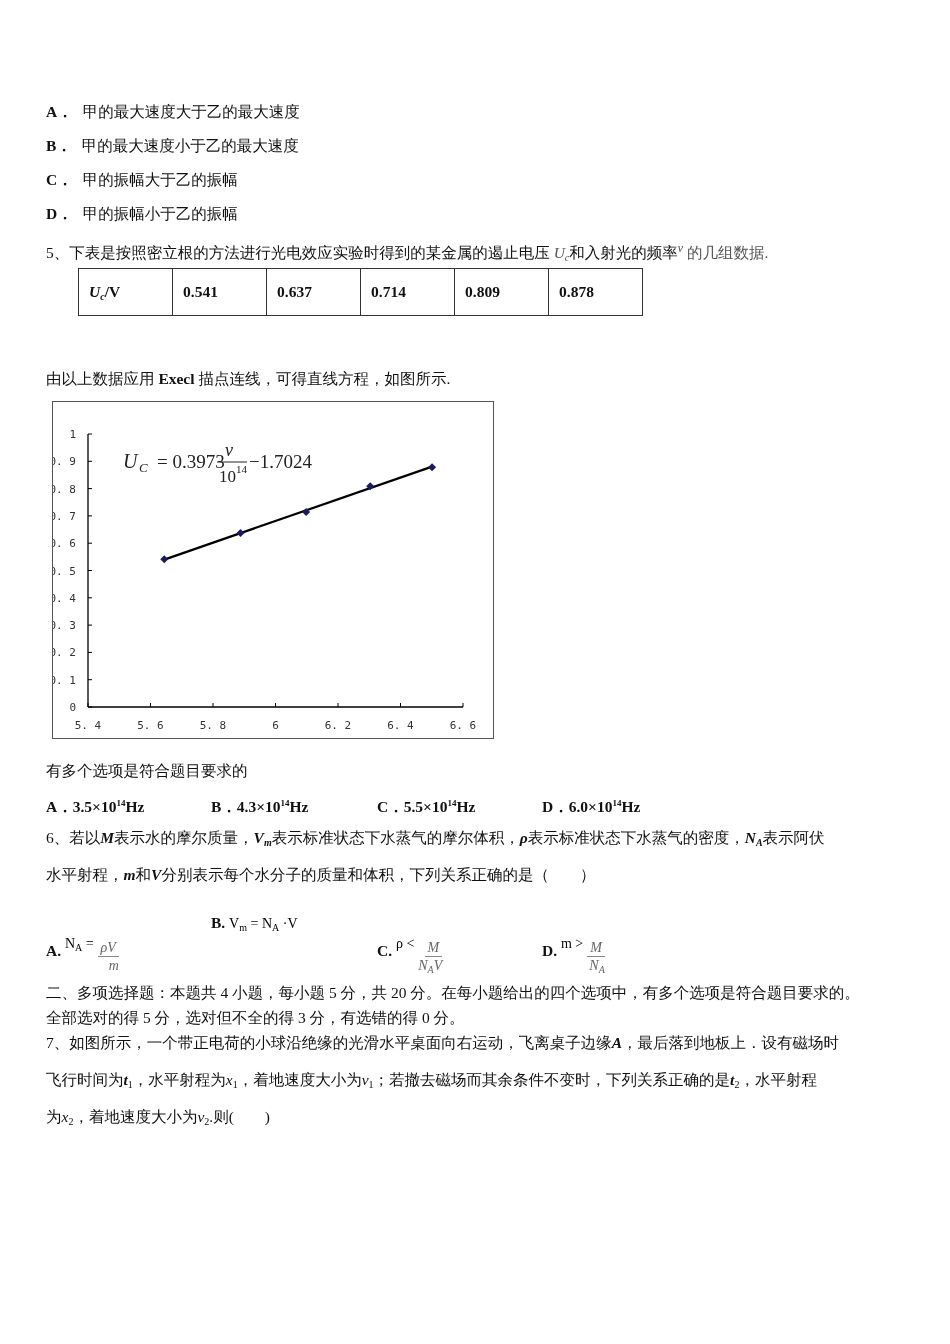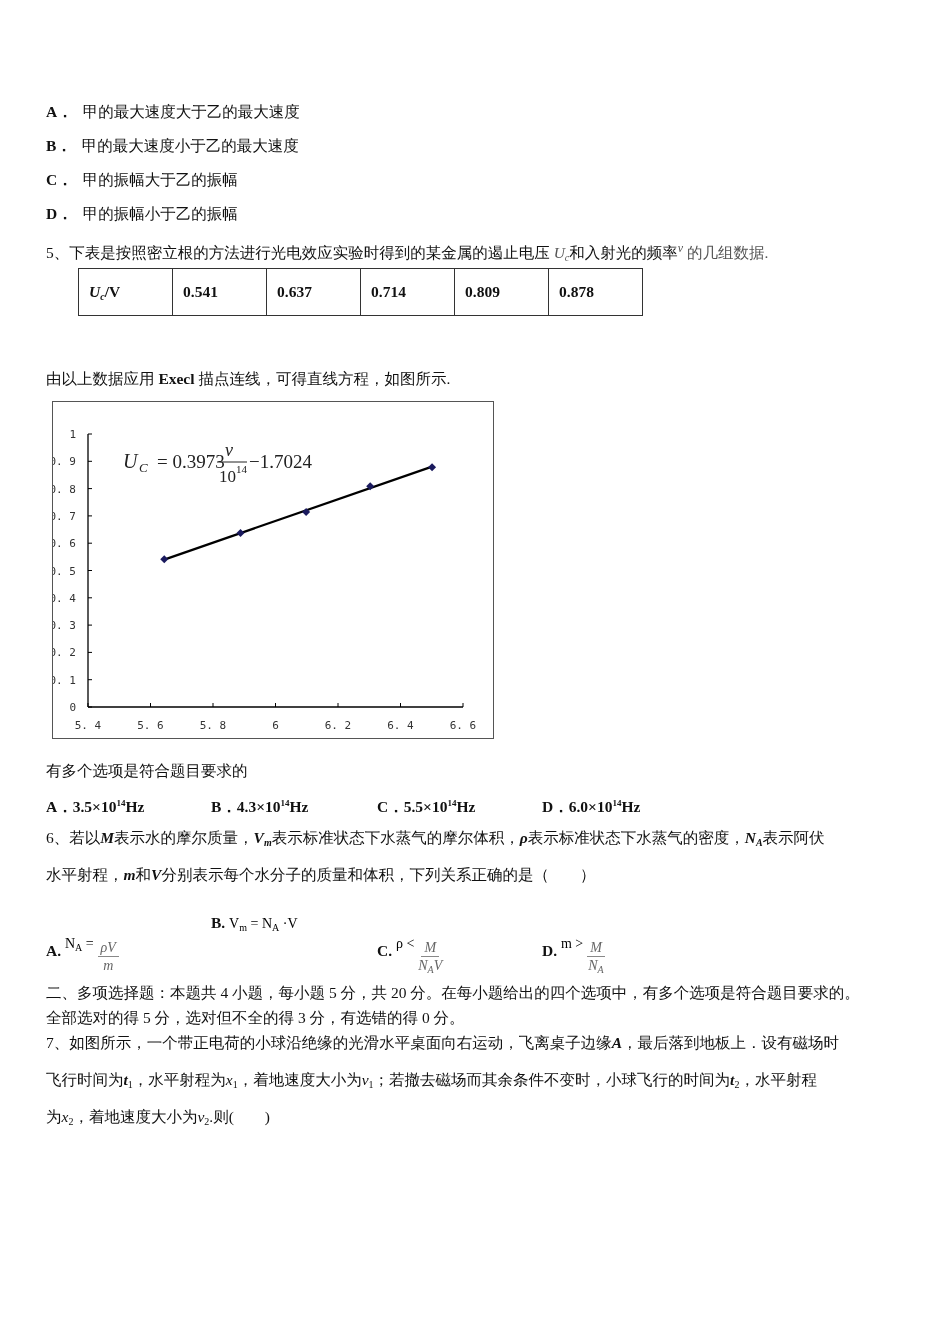--- a/index.html
+++ b/index.html
@@ -18,21 +18,21 @@
                   padding: 0 0 0 10px; vertical-align: middle; }
   table.data td.c0 { width: 83px; }
   table.data td.c { width: 83px; }
   
   .chart-frame { position: absolute; left: 52px; top: 401px; width: 440px; height: 336px;
                  border: 1.5px solid #555; background: #fff; }
   .chart-frame svg { position: absolute; left: 0; top: 0; }
   .tick-label { font-family: "DejaVu Sans Mono", monospace; font-size: 11px; fill: #333; }
   .eq { font-family: "Liberation Serif", serif; fill: #222; }
   
-  .frac { display: inline-flex; flex-direction: column; align-items: center; vertical-align: middle; font-style: italic; color: #666; font-size: 14px; margin-top: 36px; }
+  .frac { display: inline-flex; flex-direction: column; align-items: flex-end; vertical-align: middle; font-style: italic; color: #666; font-size: 14px; margin-top: 36px; }
   .frac .num { border-bottom: 1px solid #888; padding: 0 3px; line-height: 17px; }
   .frac .den { line-height: 17px; }
   .math { color: #000000; font-size: 14px; }
 </style>
 </head>
 <body>
 
 <div class="line" style="top:102px">
   <span class="opt-letter">A．</span><span>甲的最大速度大于乙的最大速度</span>
 </div>
@@ -178,17 +178,17 @@
     </span>
 </div>
 
 <div class="line" style="top:983px">二、多项选择题：本题共 4 小题，每小题 5 分，共 20 分。在每小题给出的四个选项中，有多个选项是符合题目要求的。</div>
 <div class="line" style="top:1008px">全部选对的得 5 分，选对但不全的得 3 分，有选错的得 0 分。</div>
 
 <div class="line" style="top:1033px">
   <span>7、如图所示，一个带正电荷的小球沿绝缘的光滑水平桌面向右运动，飞离桌子边缘</span><span class="it bold">A</span><span>，最后落到地板上．设有磁场时</span>
 </div>
 <div class="line" style="top:1070px">
-  <span>飞行时间为</span><span class="it bold">t</span><span class="sub">1</span><span>，水平射程为</span><span class="it">x</span><span class="sub">1</span><span>，着地速度大小为</span><span class="it">v</span><span class="sub">1</span><span>；若撤去磁场而其余条件不变时，小球飞行的时间为</span><span class="it bold">t</span><span class="sub">2</span><span>，水平射程</span>
+  <span>飞行时间为</span><span class="it bold">t</span><span class="sub">1</span><span>，水平射程为</span><span class="it">x</span><span class="sub">1</span><span>，着地速度大小为</span><span class="it">v</span><span class="sub">1</span><span>；若撤去磁场而其余条件不变时，下列关系正确的是</span><span class="it bold">t</span><span class="sub">2</span><span>，水平射程</span>
 </div>
 <div class="line" style="top:1107px">
   <span>为</span><span class="it">x</span><span class="sub">2</span><span>，着地速度大小为</span><span class="it">v</span><span class="sub">2</span><span>.则(　　)</span>
 </div>
 
 </body></html>

